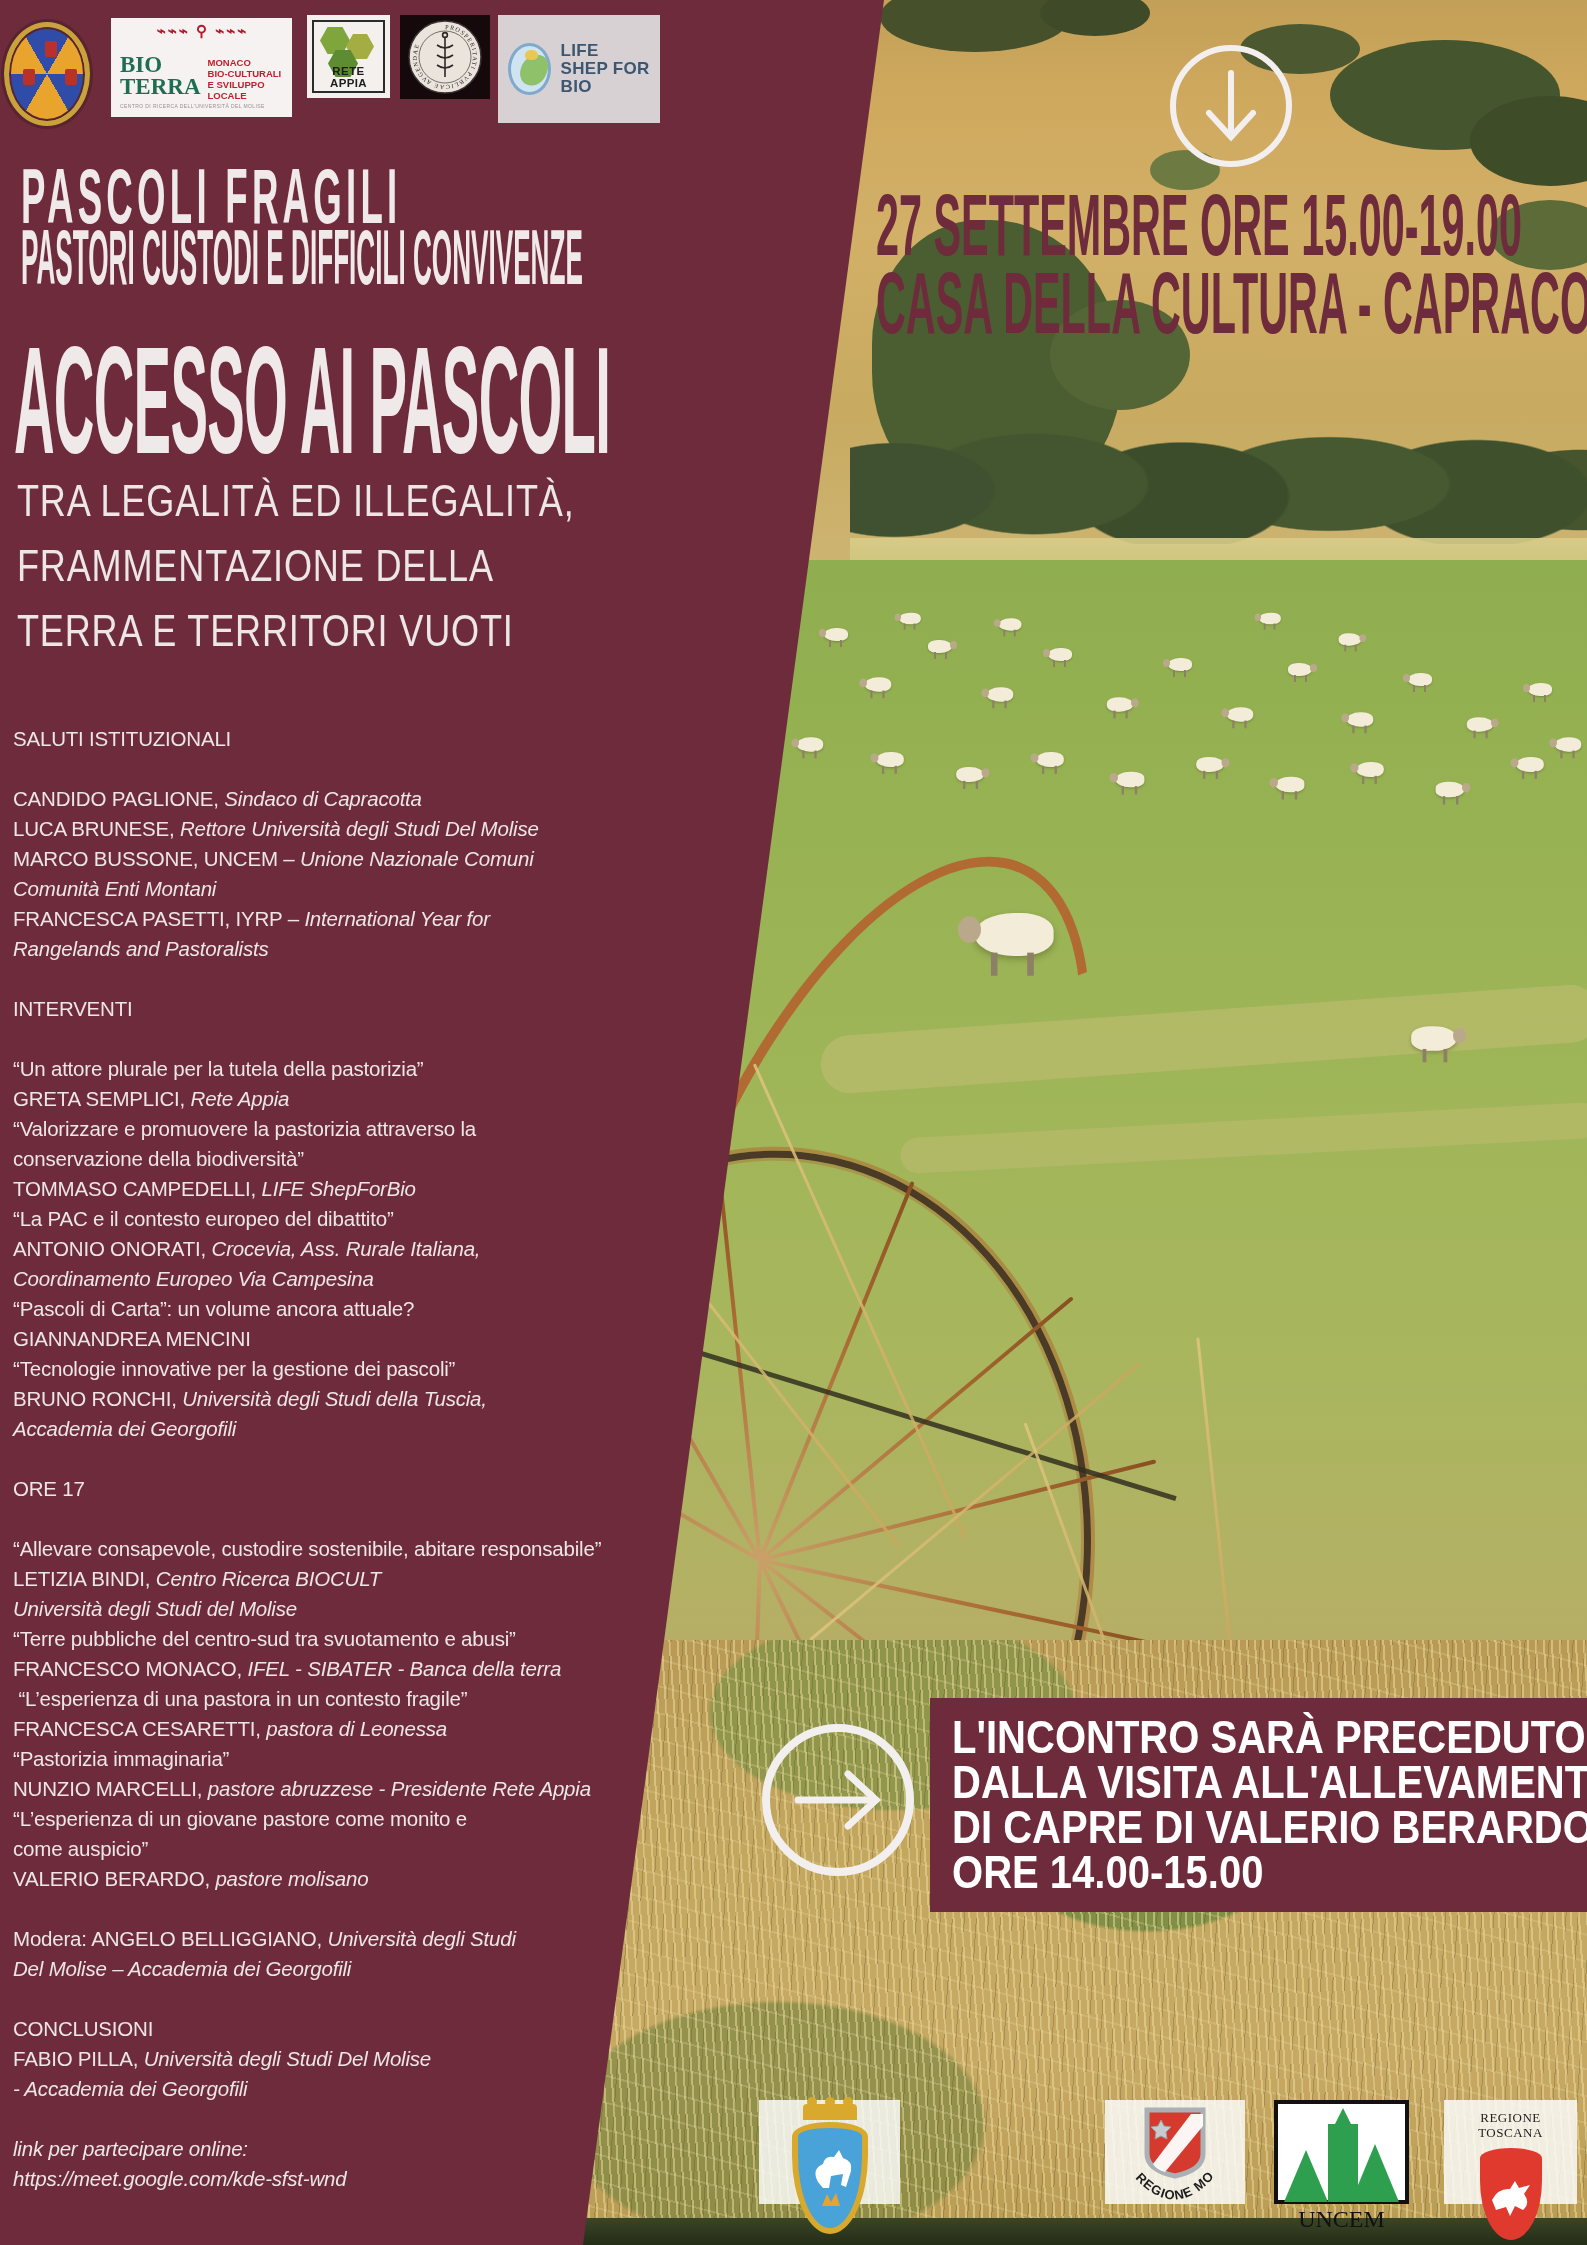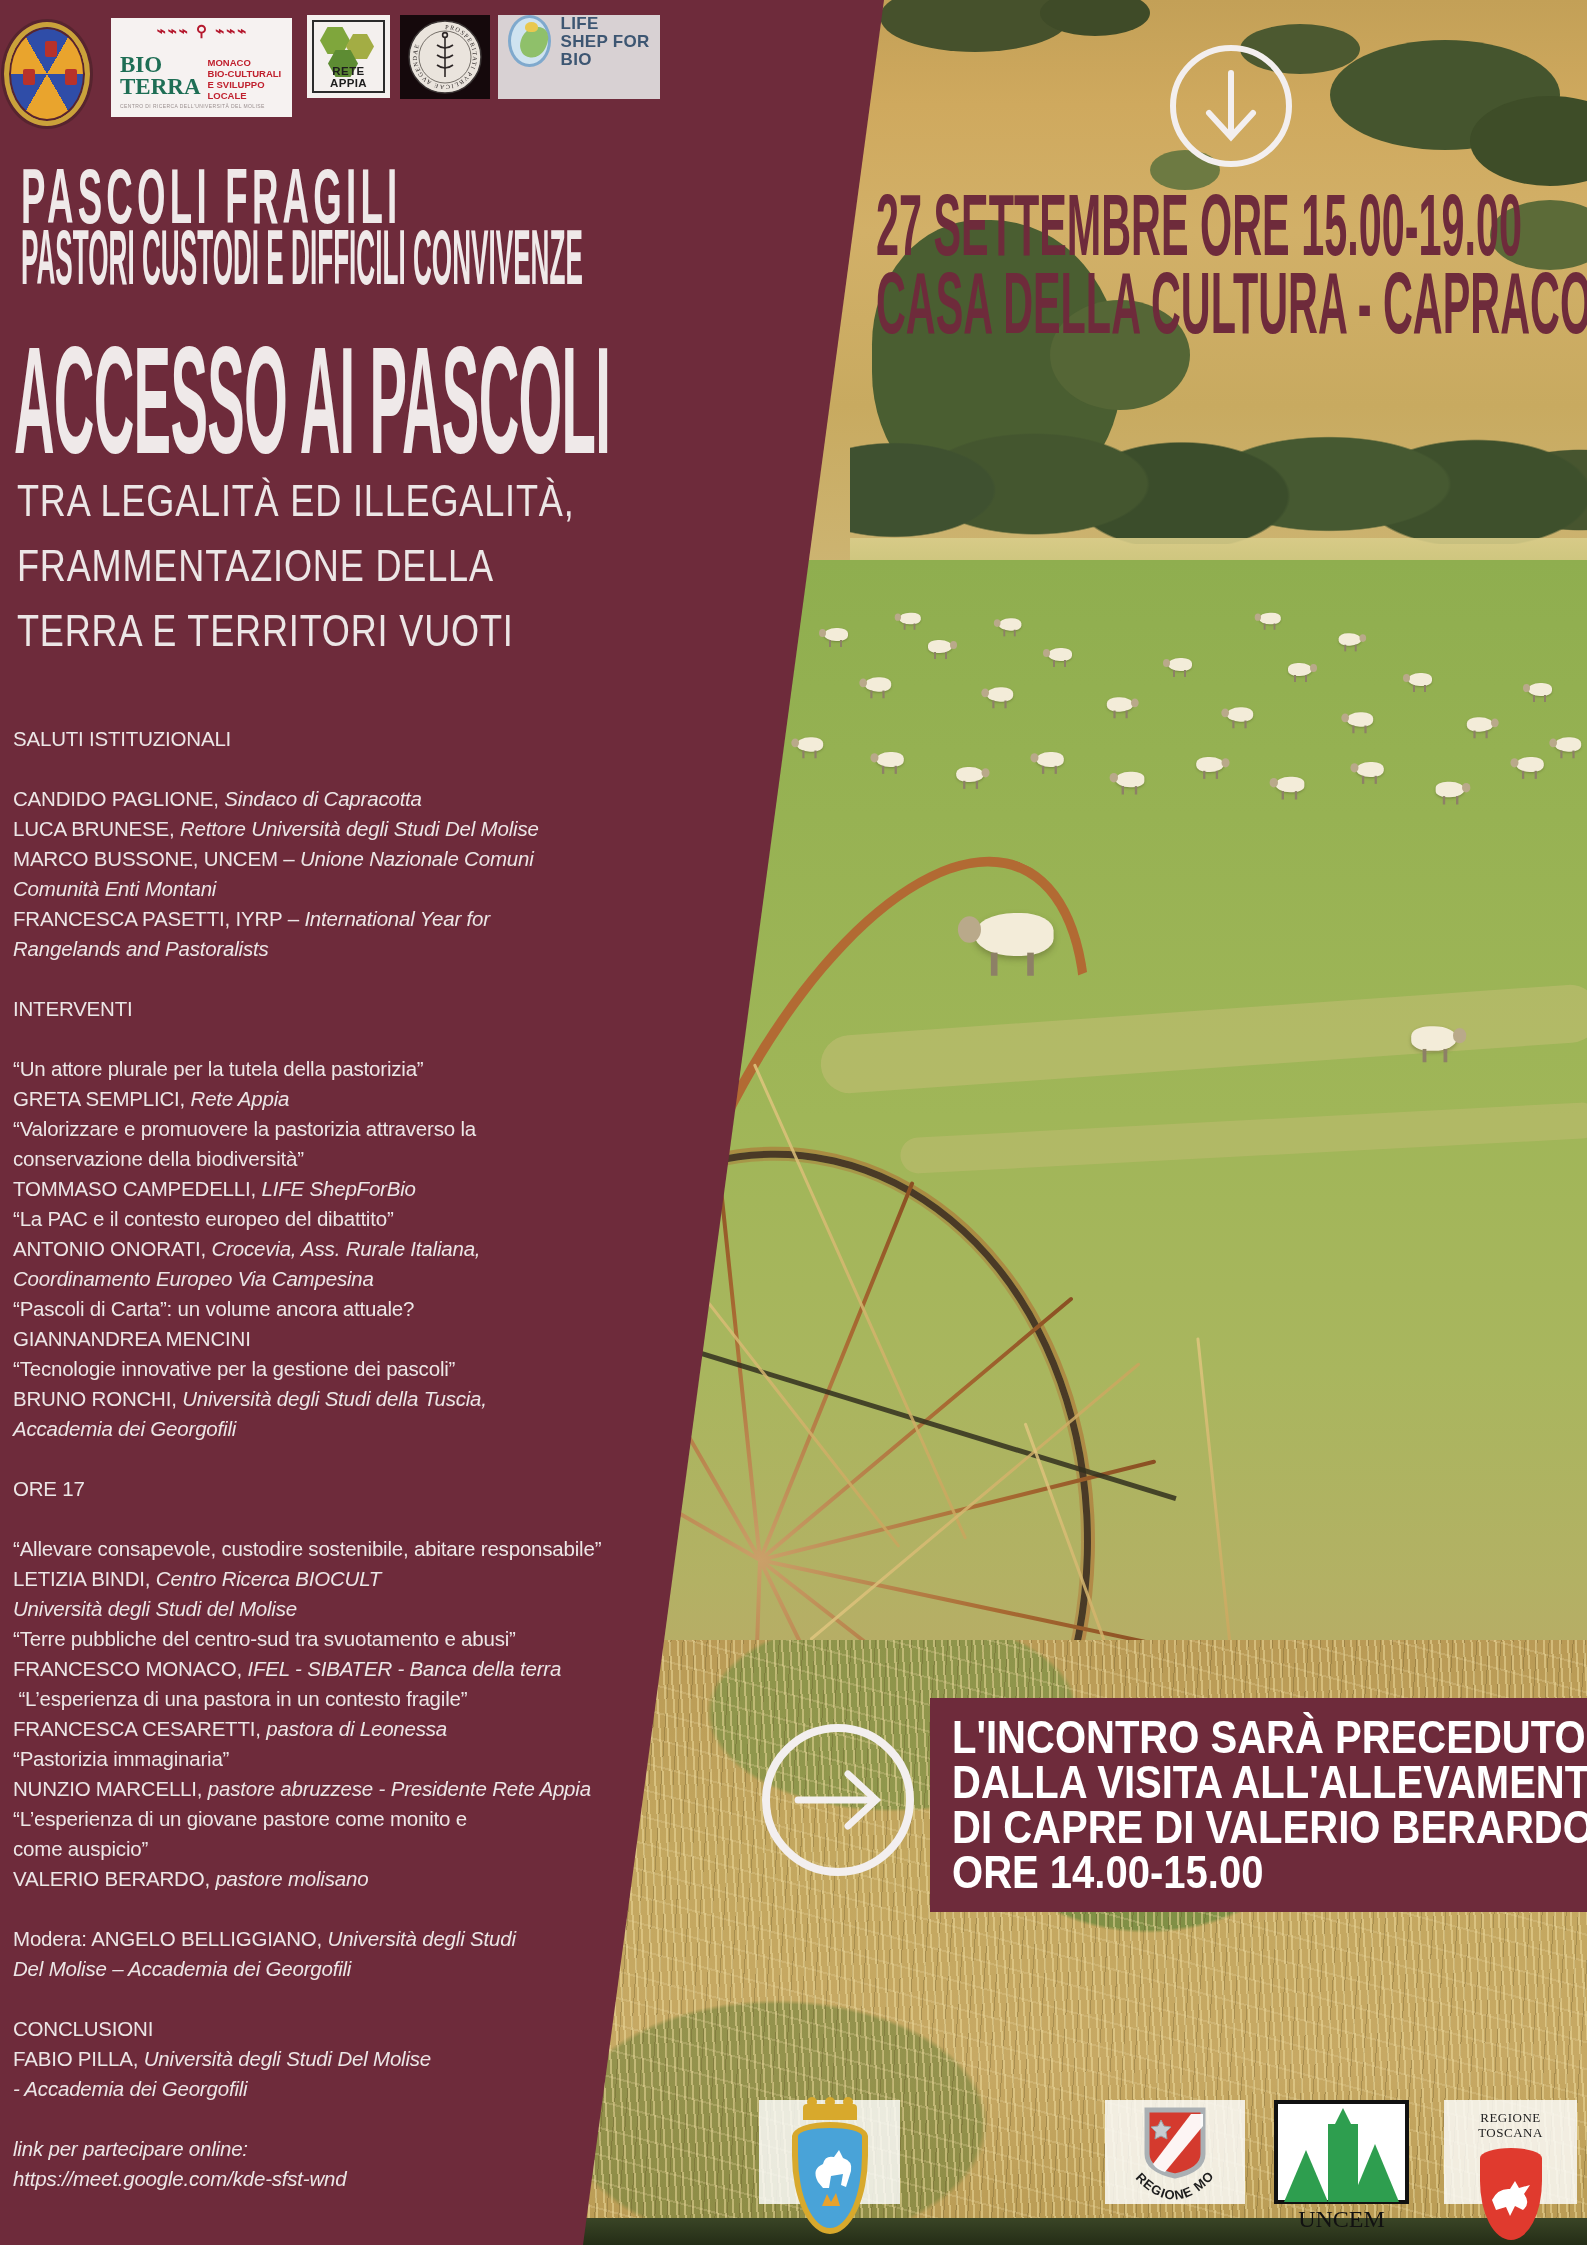--- a/index.html
+++ b/index.html
@@ -113,21 +113,21 @@
   .biocult .cap{color:#9a8f8f;font-size:5px;margin-top:2px;letter-spacing:.4px;}
   .reteappia{left:307px;top:15px;width:83px;height:83px;background:#f4f0ee;border:2px solid #f4f0ee;padding:3px;}
   .reteappia .inner{width:100%;height:100%;border:2px solid #2b2b2b;position:relative;}
   .hex{position:absolute;clip-path:polygon(25% 0,75% 0,100% 50%,75% 100%,25% 100%,0 50%);}
   .hx1{left:6px;top:5px;width:30px;height:27px;background:#7fa63c;}
   .hx2{left:32px;top:12px;width:28px;height:25px;background:#a3ad44;}
   .hx3{left:14px;top:28px;width:30px;height:27px;background:#5d8c33;}
   .reteappia .lbl{position:absolute;left:0;bottom:2px;width:100%;text-align:center;
      font-weight:700;font-size:11.5px;color:#1d1d1d;letter-spacing:.4px;}
   .georgofili{left:400px;top:15px;width:90px;height:84px;background:#15090c;}
-  .shep{left:498px;top:15px;width:162px;height:84px;background:#d8d1d3;display:flex;padding-left:10px;gap:10px;}
+  .shep{left:498px;top:15px;width:162px;height:108px;background:#d8d1d3;display:flex;align-items:center;padding-left:10px;gap:10px;}
   .shep .ic{width:52px;height:52px;border-radius:50%;background:#cfe3f0;border:3px solid #7fa9cd;position:relative;}
   .shep .ic::before{content:"";position:absolute;left:10px;top:8px;width:26px;height:32px;background:#8fc06a;
      border-radius:60% 40% 55% 45%;transform:rotate(18deg);}
   .shep .ic::after{content:"";position:absolute;left:14px;top:4px;width:13px;height:10px;background:#e9c84f;border-radius:50% 50% 40% 40%;}
   .shep .tx{color:#3d5672;font-weight:700;font-size:17px;line-height:18px;letter-spacing:.3px;}
 
   
   .blogo{position:absolute;top:2100px;height:104px;background:rgba(250,250,248,.85);margin-left:12px;}
   .crest{left:747px;width:141px;padding-top:4px;}
   .crown{margin:0 auto;width:54px;height:16px;background:#d8a92c;border-radius:4px 4px 0 0;position:relative;}

